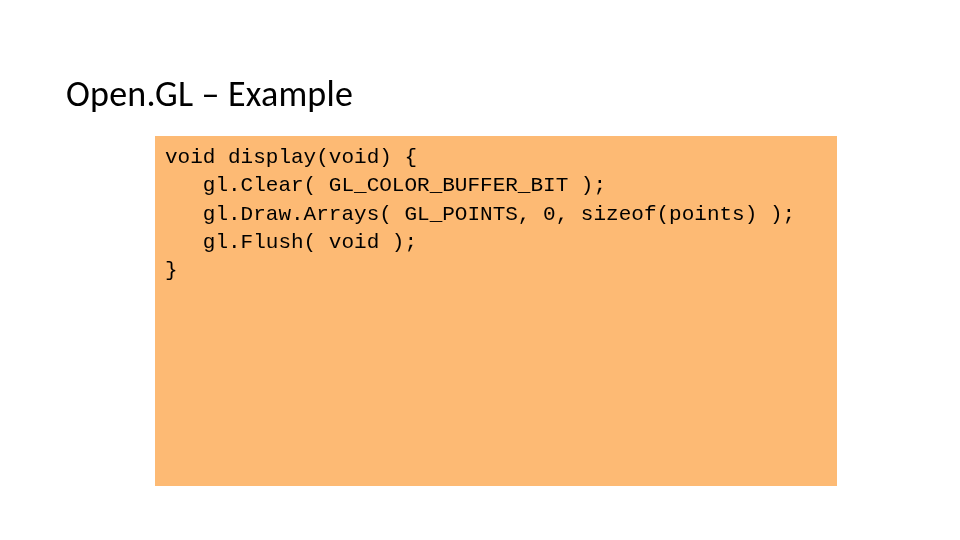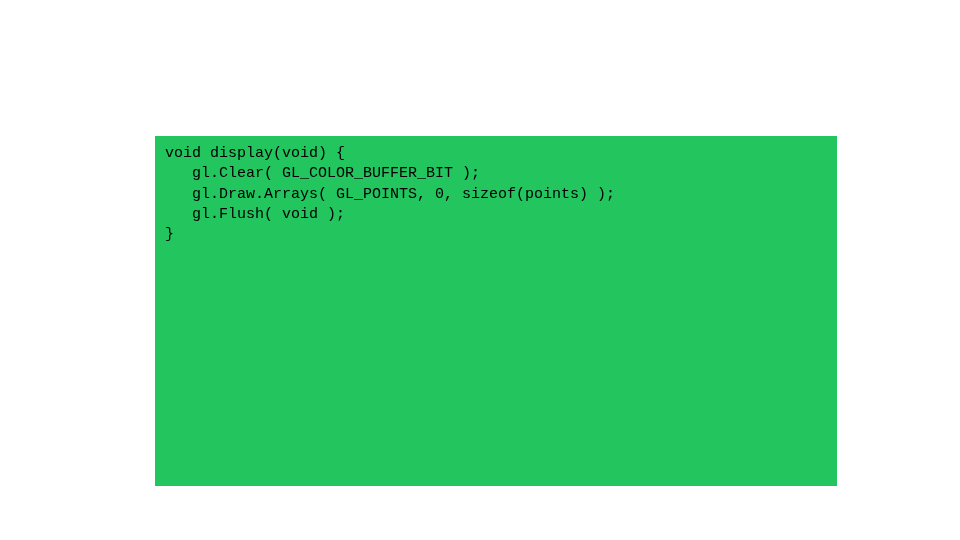--- a/index.html
+++ b/index.html
@@ -25,35 +25,36 @@
     font-size: 36px;
     font-weight: 400;
     letter-spacing: 0.2px;
   }
   .code-box {
     position: absolute;
     left: 155px;
     top: 136px;
     width: 682px;
     height: 350px;
-    background: #22c55e;
+    background: #fdba74;
     box-sizing: border-box;
     padding: 8px 10px 10px 10px;
     font-family: "Courier New", Courier, monospace;
-    font-size: 15px;
+    font-size: 21px;
     line-height: 1.35;
     white-space: pre;
     color: #000;
   }
 </style>
 </head>
 <body>
 
 <div class="slide">
 
+  <div class="title">Open.GL – Example</div>
 
   <div class="code-box"><span>void display(void) {</span>
 <span>   gl.Clear( GL_COLOR_BUFFER_BIT );</span>
 <span>   gl.Draw.Arrays( GL_POINTS, 0, sizeof(points) );</span>
 <span>   gl.Flush( void );</span>
 <span>}</span></div>
 
 </div>
 
 </body></html>

